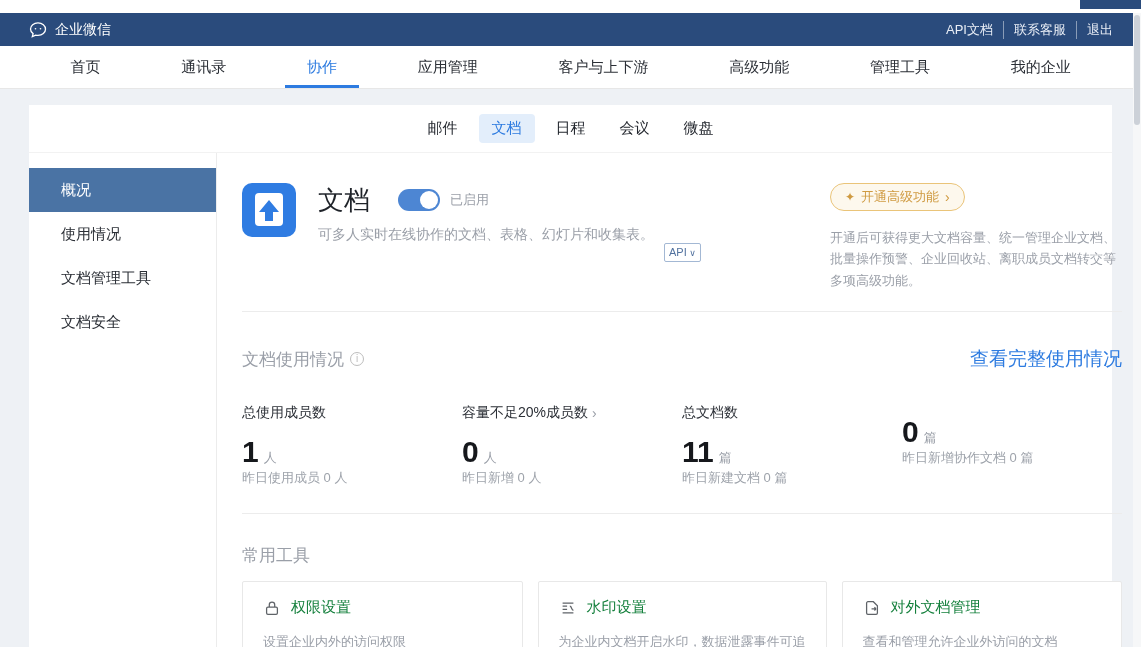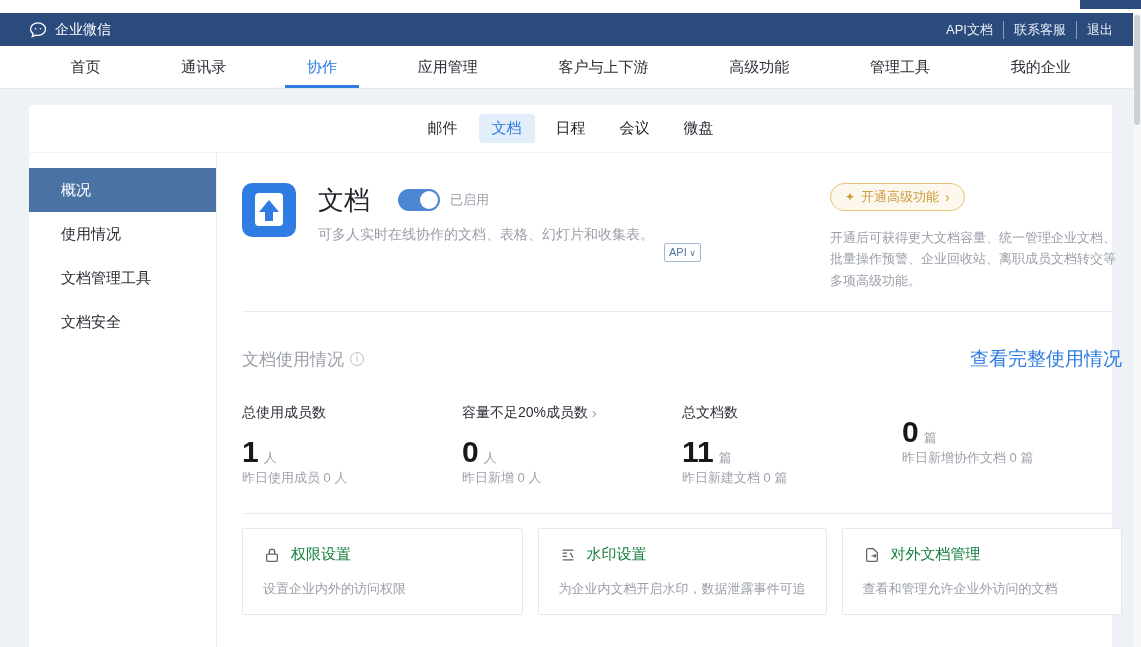--- a/index.html
+++ b/index.html
@@ -220,20 +220,23 @@
             <div class="stat-value">
               <span class="stat-num">0</span>
               <span class="stat-unit">篇</span>
             </div>
             <div class="stat-sub">昨日新增协作文档 0 篇</div>
           </div>
         </div>
 
         <hr class="divider d2">
 
+        <div class="section-title tools-title">
+          <span>常用工具</span>
+        </div>
 
         <div class="tool-cards">
           <div class="tool-card">
             <div class="tool-head">
               <span style="display:inline-flex;">
                 <svg viewBox="0 0 20 20" width="18" height="18">
                     <rect x="4" y="9" width="12" height="8" rx="1.5" fill="none" stroke="#5f6368" stroke-width="1.4"></rect>
                     <path d="M7 9V6.5a3 3 0 0 1 6 0V9" fill="none" stroke="#5f6368" stroke-width="1.4"></path>
                   </svg>
               </span>

